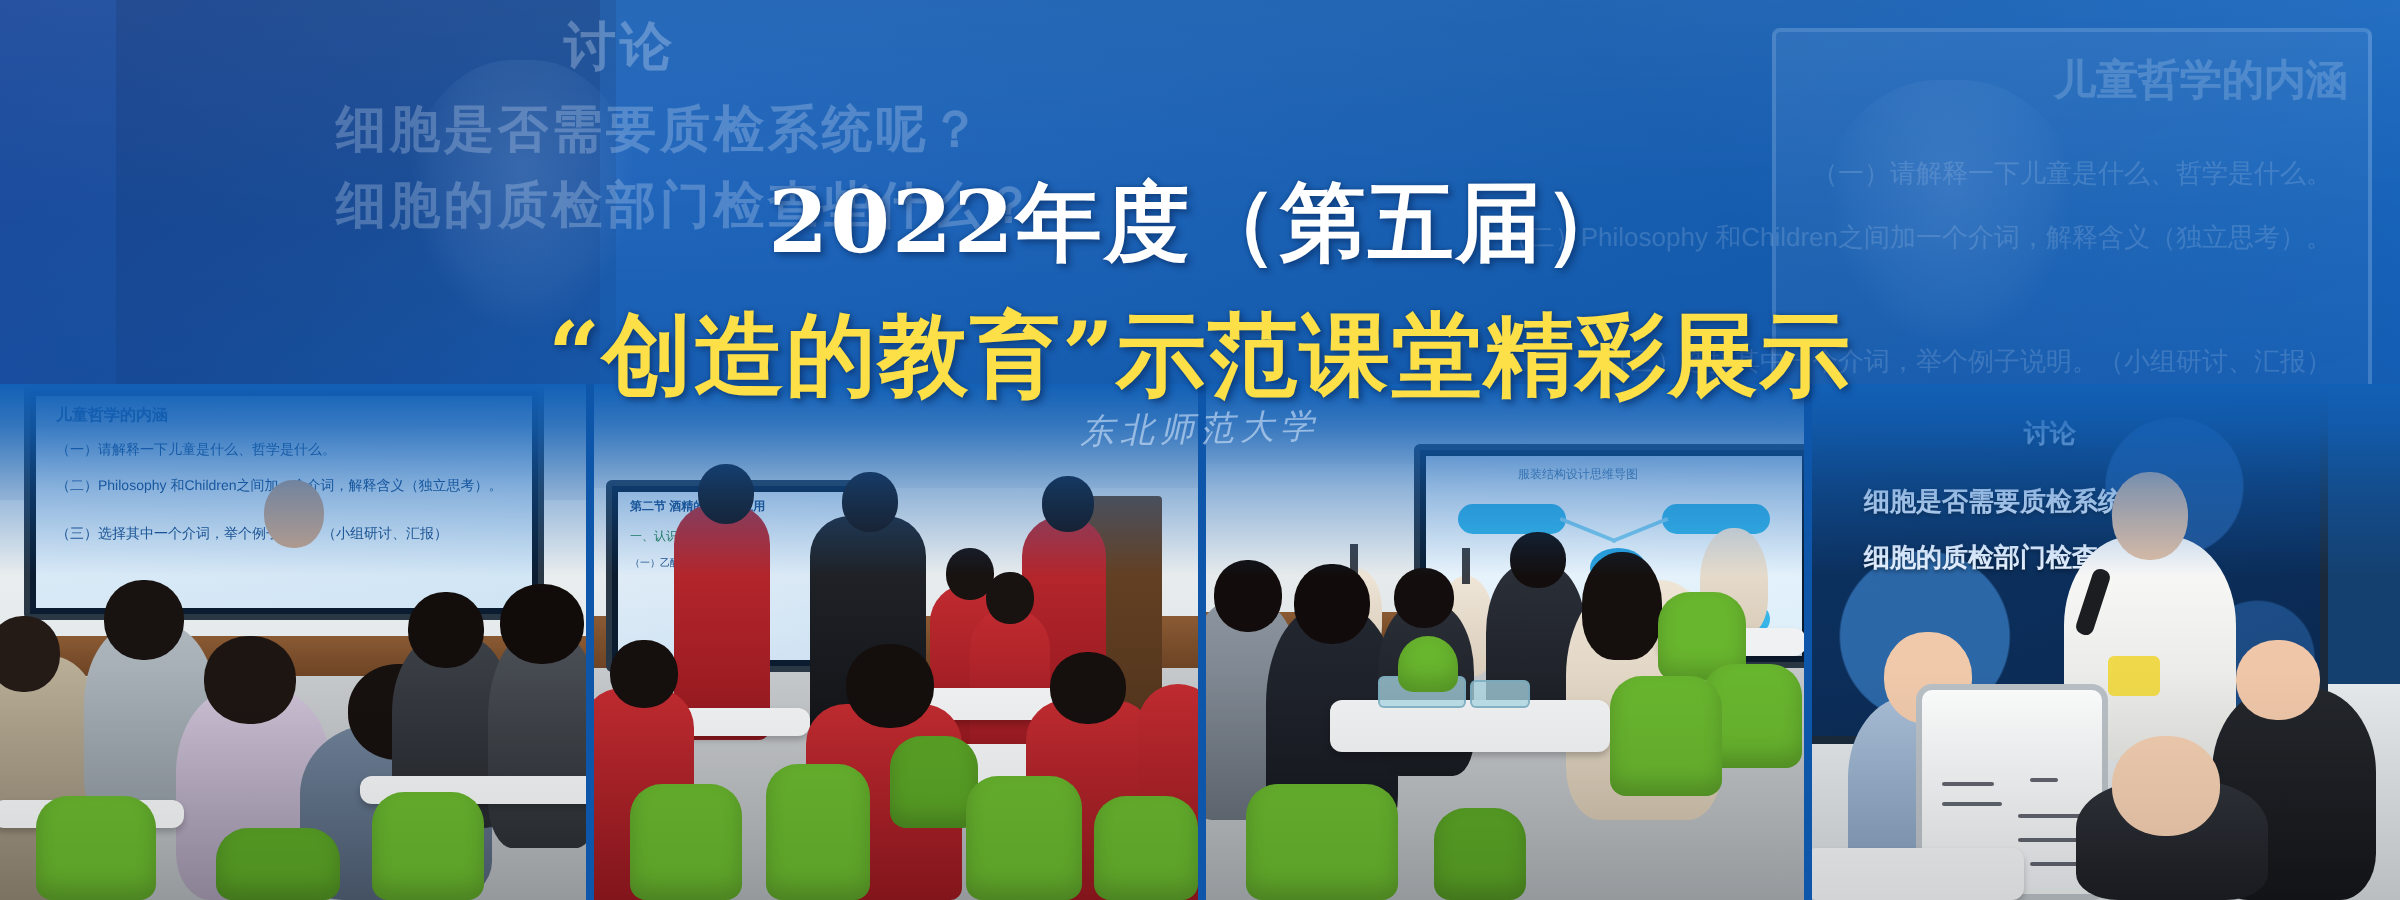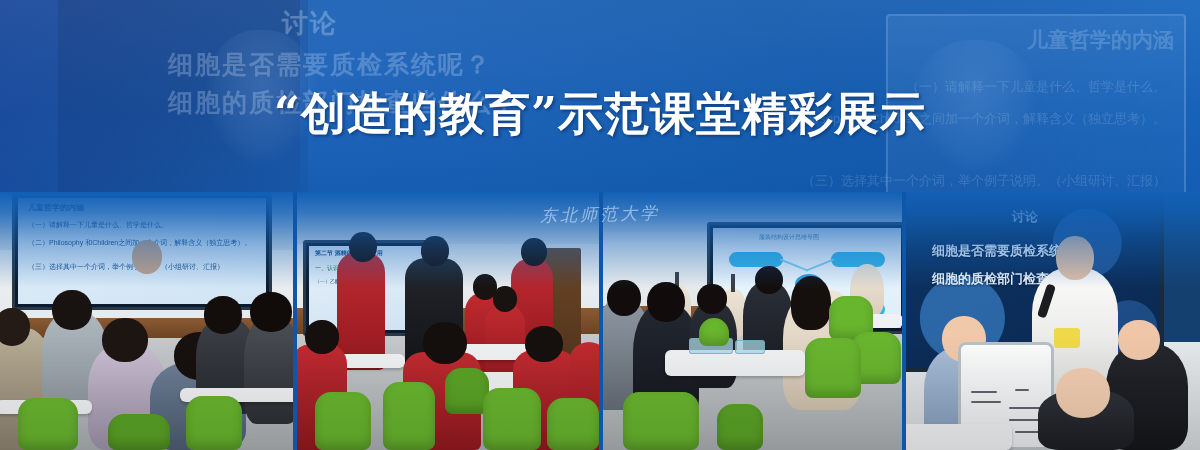--- a/index.html
+++ b/index.html
@@ -106,23 +106,23 @@
     letter-spacing:1px;
     text-shadow:
       0 0 2px rgba(10,45,100,.55),
       2px 2px 3px rgba(8,40,92,.45);
   }
   .title-line2{
     font-family:"DejaVu Serif", serif;
     font-weight:bold;
     font-size:45px;
     line-height:56px;
-    color:#ffffff;
+    color:#fde047;
     letter-spacing:1px;
-    margin-top:0;
+    margin-top:12px;
     text-shadow:
       0 0 2px rgba(10,45,100,.55),
       2px 2px 3px rgba(8,40,92,.45);
   }
 
   
   .watermark{
     position:absolute; left:540px; top:203px;
     font-family:"Liberation Serif", serif;
     font-size:17px;
@@ -248,20 +248,21 @@
   <div class="ghost ghost-l2">细胞的质检部门检查些什么？</div>
 
   <div class="ghost2 g2-title">儿童哲学的内涵</div>
   <div class="ghost2 g2-a">（一）请解释一下儿童是什么、哲学是什么。</div>
   <div class="ghost2 g2-b">（二）Philosophy 和Children之间加一个介词，解释含义（独立思考）。</div>
   <div class="ghost2 g2-c">（三）选择其中一个介词，举个例子说明。（小组研讨、汇报）</div>
 
   <div class="bg-sheen"></div>
 
   <div class="title-wrap">
+    <div class="title-line1">2022年度（第五届）</div>
     <div class="title-line2">“创造的教育”示范课堂精彩展示</div>
   </div>
 
   <div class="watermark">东北师范大学</div>
 
   <div class="strip">
 
     <div class="photo p1">
       <div class="scene">
         <div class="ceiling"></div>

